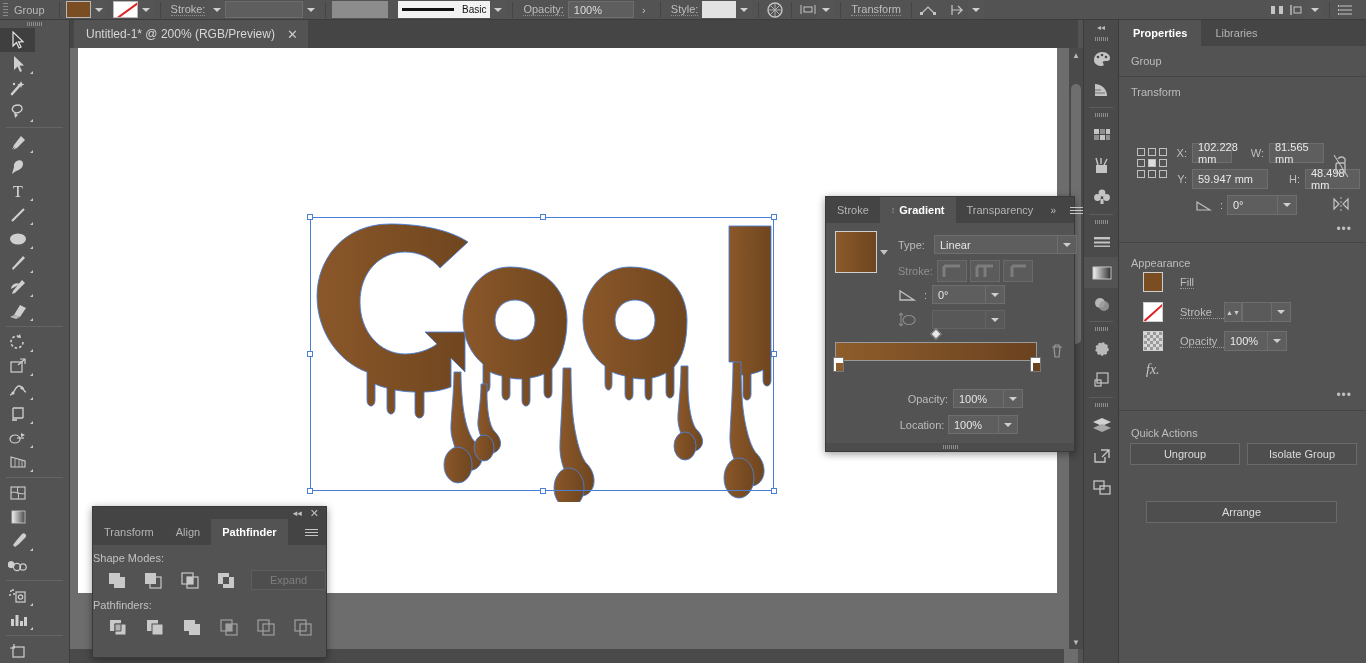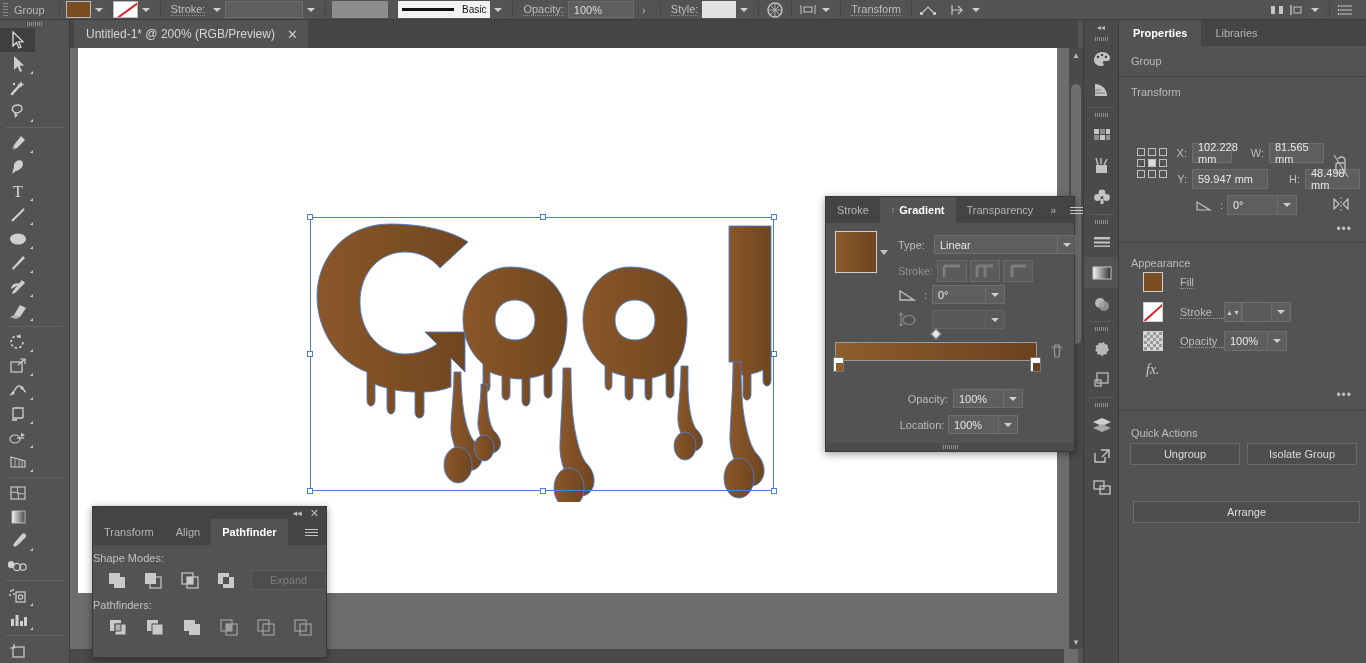--- a/index.html
+++ b/index.html
@@ -988,16 +988,16 @@
   </div>
   <div class="abs" style="left:27px;top:342px;font-family:'Liberation Serif',serif;font-style:italic;font-size:14px;color:#c8c8c8">fx.</div>
   <div class="abs dots" style="right:14px;top:368px">•••</div>
   <div class="abs" style="left:0;top:390px;width:248px;height:1px;background:#454545"></div>
 
   <div class="abs prsect" style="left:0;top:398px">Quick Actions</div>
   <div class="abs" style="left:11px;top:423px;width:227px;display:flex;gap:7px">
     <span class="qa-btn" style="flex:1">Ungroup</span>
     <span class="qa-btn" style="flex:1">Isolate Group</span>
   </div>
-  <div class="abs" style="left:14px;top:481px;width:227px">
+  <div class="abs" style="left:27px;top:481px;width:191px">
     <span class="qa-btn">Arrange</span>
   </div>
 </div>
 
 </body></html>

